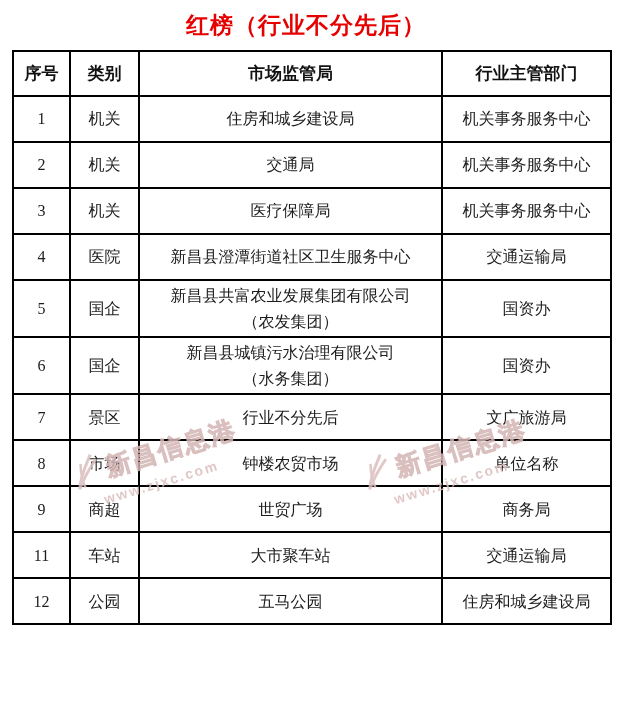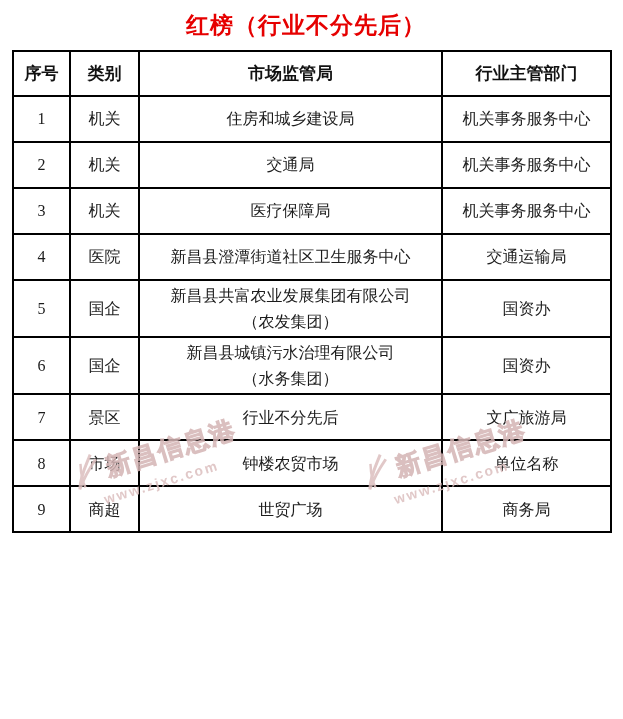--- a/index.html
+++ b/index.html
@@ -179,21 +179,33 @@
     </tr>
 
     <tr>
       <td class="c-no">9</td>
       <td class="c-cat">商超</td>
       <td class="c-unit">世贸广场</td>
       <td class="c-dept">商务局</td>
     </tr>
 
 
-
+    <tr>
+      <td class="c-no">11</td>
+      <td class="c-cat">车站</td>
+      <td class="c-unit">大市聚车站</td>
+      <td class="c-dept">交通运输局</td>
+    </tr>
+
+    <tr>
+      <td class="c-no">12</td>
+      <td class="c-cat">公园</td>
+      <td class="c-unit">五马公园</td>
+      <td class="c-dept">住房和城乡建设局</td>
+    </tr>
   </tbody>
   </table>
 
   <div class="watermark wm-1">
     <div class="wm-row">
       <span class="wm-logo">
         <svg width="34" height="38" viewBox="0 0 34 38" fill="none">
           <path d="M26 4 C18 14, 10 22, 6 34 C12 26, 20 18, 30 10" stroke="#dcbfbf" stroke-width="3" fill="none"></path>
           <path d="M14 10 C12 18, 10 26, 12 34" stroke="#dcbfbf" stroke-width="2.5" fill="none"></path>
         </svg>

